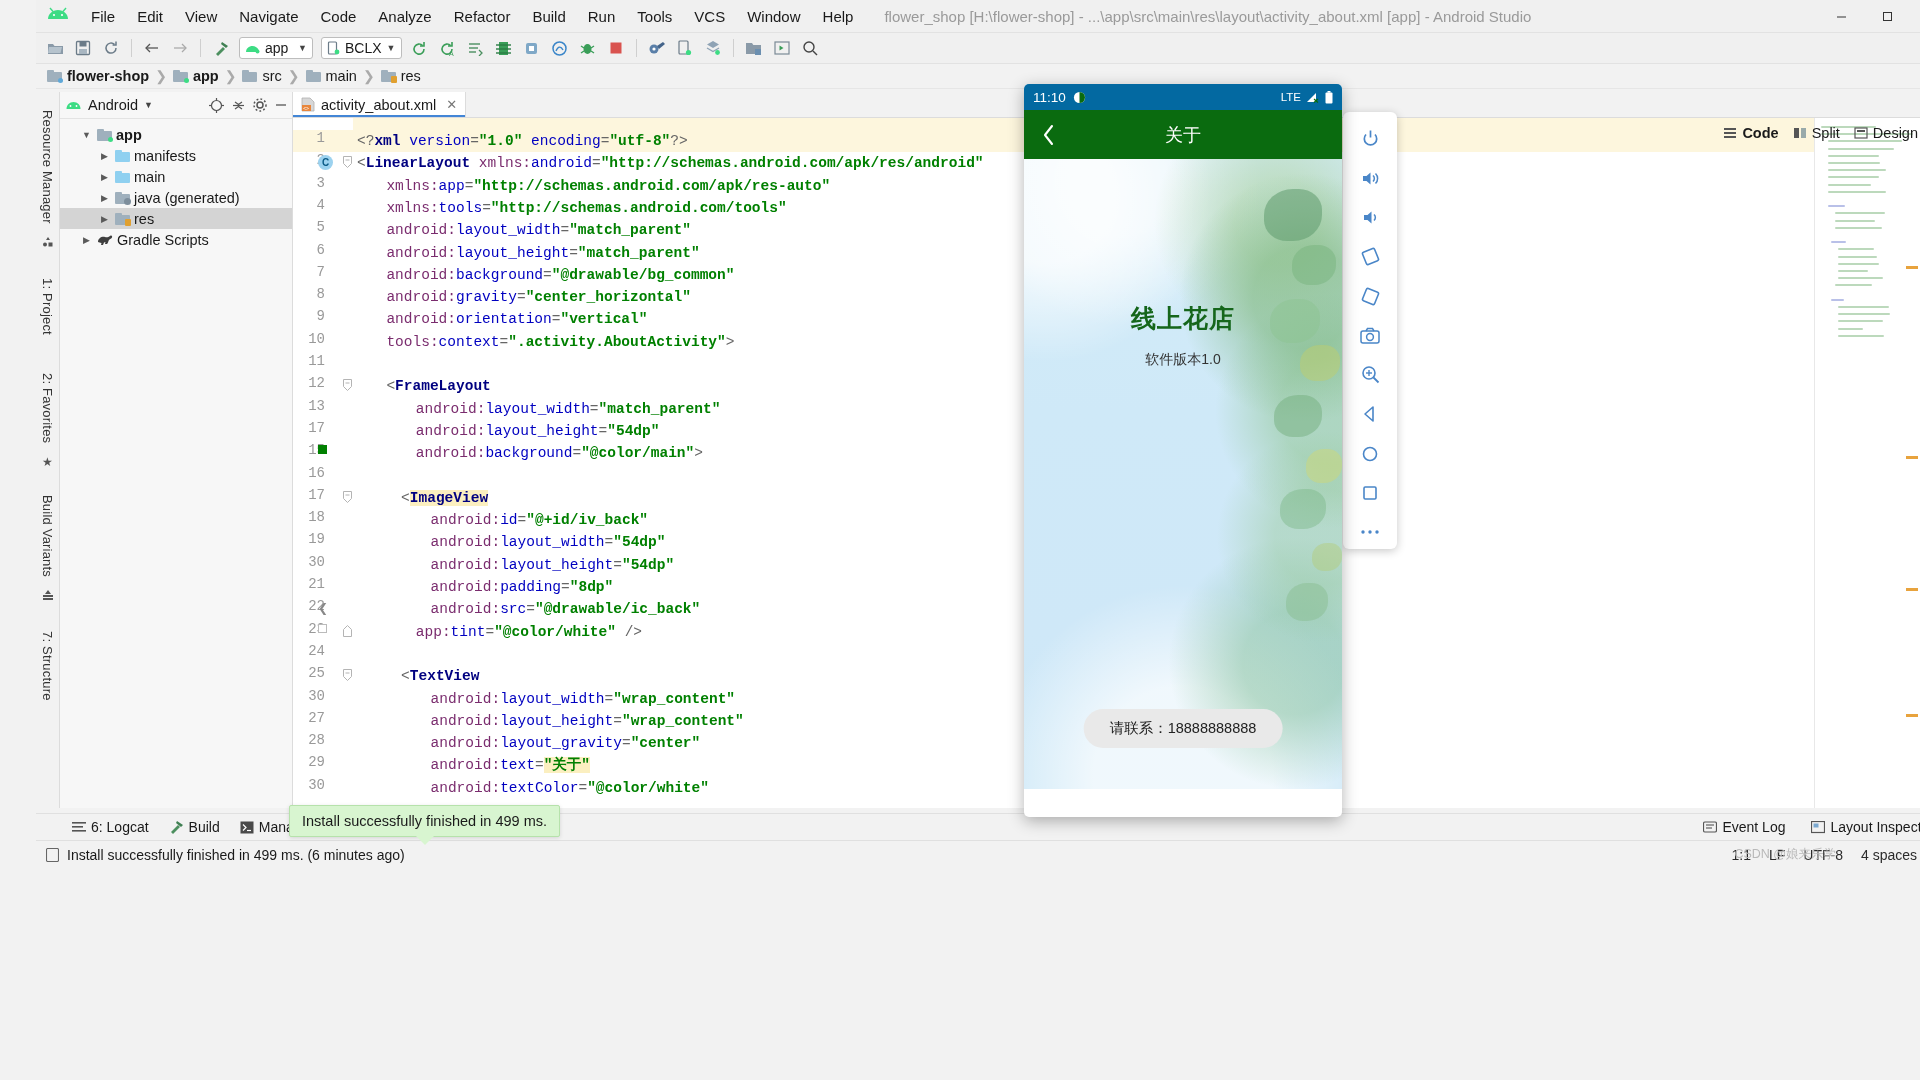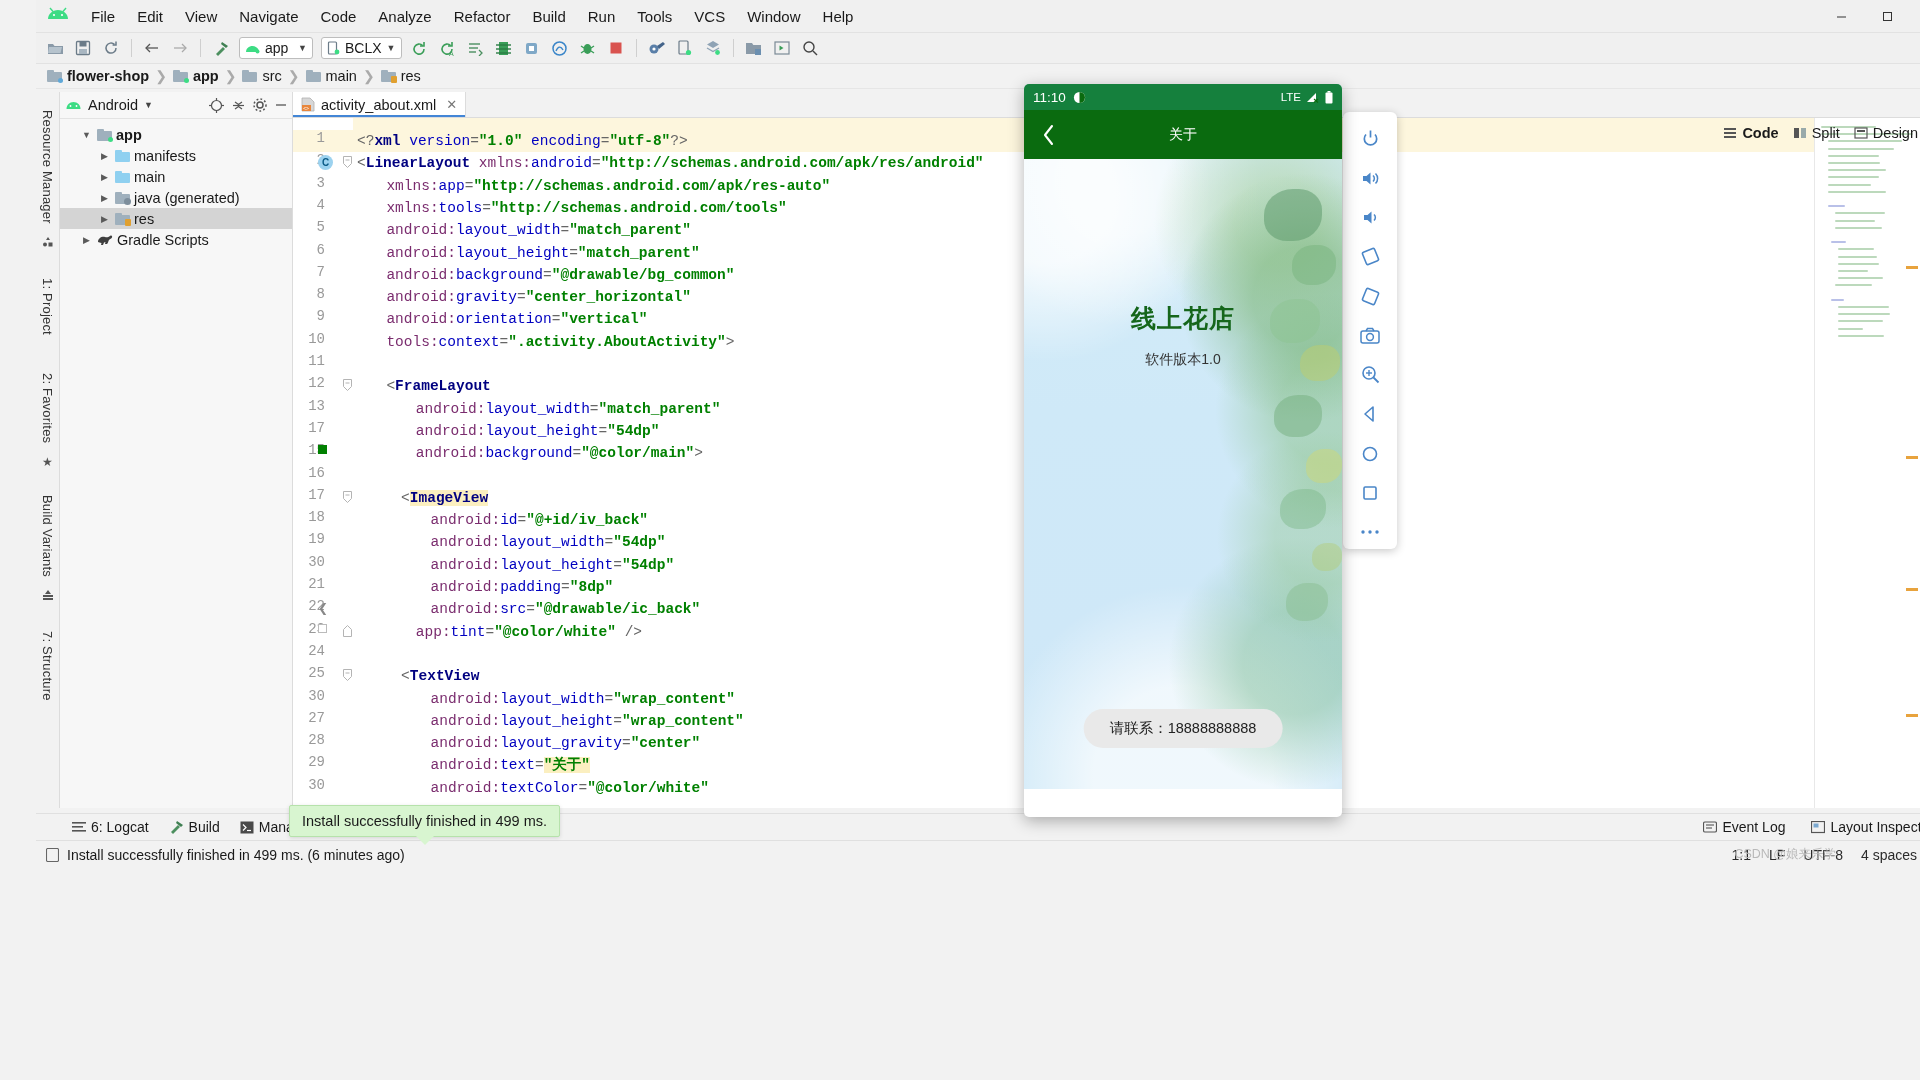--- a/index.html
+++ b/index.html
@@ -165,29 +165,29 @@
     position:absolute; left:988px; top:84px; width:318px; height:733px;
     box-shadow:0 4px 16px rgba(0,0,0,.30); border-radius:5px; background:#fff; overflow:hidden;
     z-index:40;
   }
   .emu-title{
     height:28px; background:#f6f6f6; display:flex; align-items:center; padding-left:10px;
     font-size:14px; color:#222; border-bottom:1px solid #e4e4e4;
   }
   .emu-screen{ position:relative; height:705px; background:#cfe8f7; overflow:hidden; }
   .emu-status{
-    height:26px; background:#15803d; display:flex; align-items:center; padding:0 9px; color:#fff; font-size:13.5px;
+    height:26px; background:#0369a1; display:flex; align-items:center; padding:0 9px; color:#fff; font-size:13.5px;
   }
   .emu-status .right{ margin-left:auto; display:flex; align-items:center; gap:5px; font-size:11.5px; }
   .emu-appbar{
     height:49px; background:#0a6b0f; display:flex; align-items:center; color:#fff; position:relative;
   }
   .emu-back{ width:49px; height:49px; display:flex; align-items:center; justify-content:center; font-size:22px; }
   .emu-appbar-title{
-    position:absolute; left:0; right:0; text-align:center; font-size:14px; pointer-events:none;
+    position:absolute; left:0; right:0; text-align:center; font-size:18px; pointer-events:none;
   }
   .emu-content{
     position:absolute; left:0; right:0; top:75px; bottom:0;
     background:
       radial-gradient(circle at 88% 22%, rgba(120,180,120,.55) 0 9%, transparent 22%),
       radial-gradient(circle at 97% 40%, rgba(140,195,140,.5) 0 11%, transparent 24%),
       radial-gradient(circle at 80% 10%, rgba(176,212,160,.55) 0 7%, transparent 20%),
       radial-gradient(circle at 94% 60%, rgba(150,200,150,.45) 0 10%, transparent 22%),
       radial-gradient(circle at 7% 6%, rgba(255,255,255,.75) 0 10%, transparent 25%),
       radial-gradient(circle at 30% 4%, rgba(255,255,255,.6) 0 8%, transparent 22%),
@@ -273,20 +273,21 @@
       <div class="menu-item"><span>Code</span></div>
       <div class="menu-item"><span>Analyze</span></div>
       <div class="menu-item"><span>Refactor</span></div>
       <div class="menu-item"><span>Build</span></div>
       <div class="menu-item"><span>Run</span></div>
       <div class="menu-item"><span>Tools</span></div>
       <div class="menu-item"><span>VCS</span></div>
       <div class="menu-item"><span>Window</span></div>
       <div class="menu-item"><span>Help</span></div>
     </div>
+    <div class="win-title">flower_shop [H:\flower-shop] - ...\app\src\main\res\layout\activity_about.xml [app] - Android Studio</div>
     <div class="win-buttons">
       <div class="win-btn">
         <svg width="11" height="11" viewBox="0 0 11 11">
             <line x1="1" y1="6" x2="10" y2="6" stroke="#333" stroke-width="1"></line>
           </svg>
       </div>
       <div class="win-btn">
         <svg width="11" height="11" viewBox="0 0 11 11">
             <rect x="1.5" y="1.5" width="8" height="8" fill="none" stroke="#333" stroke-width="1"></rect>
           </svg>

